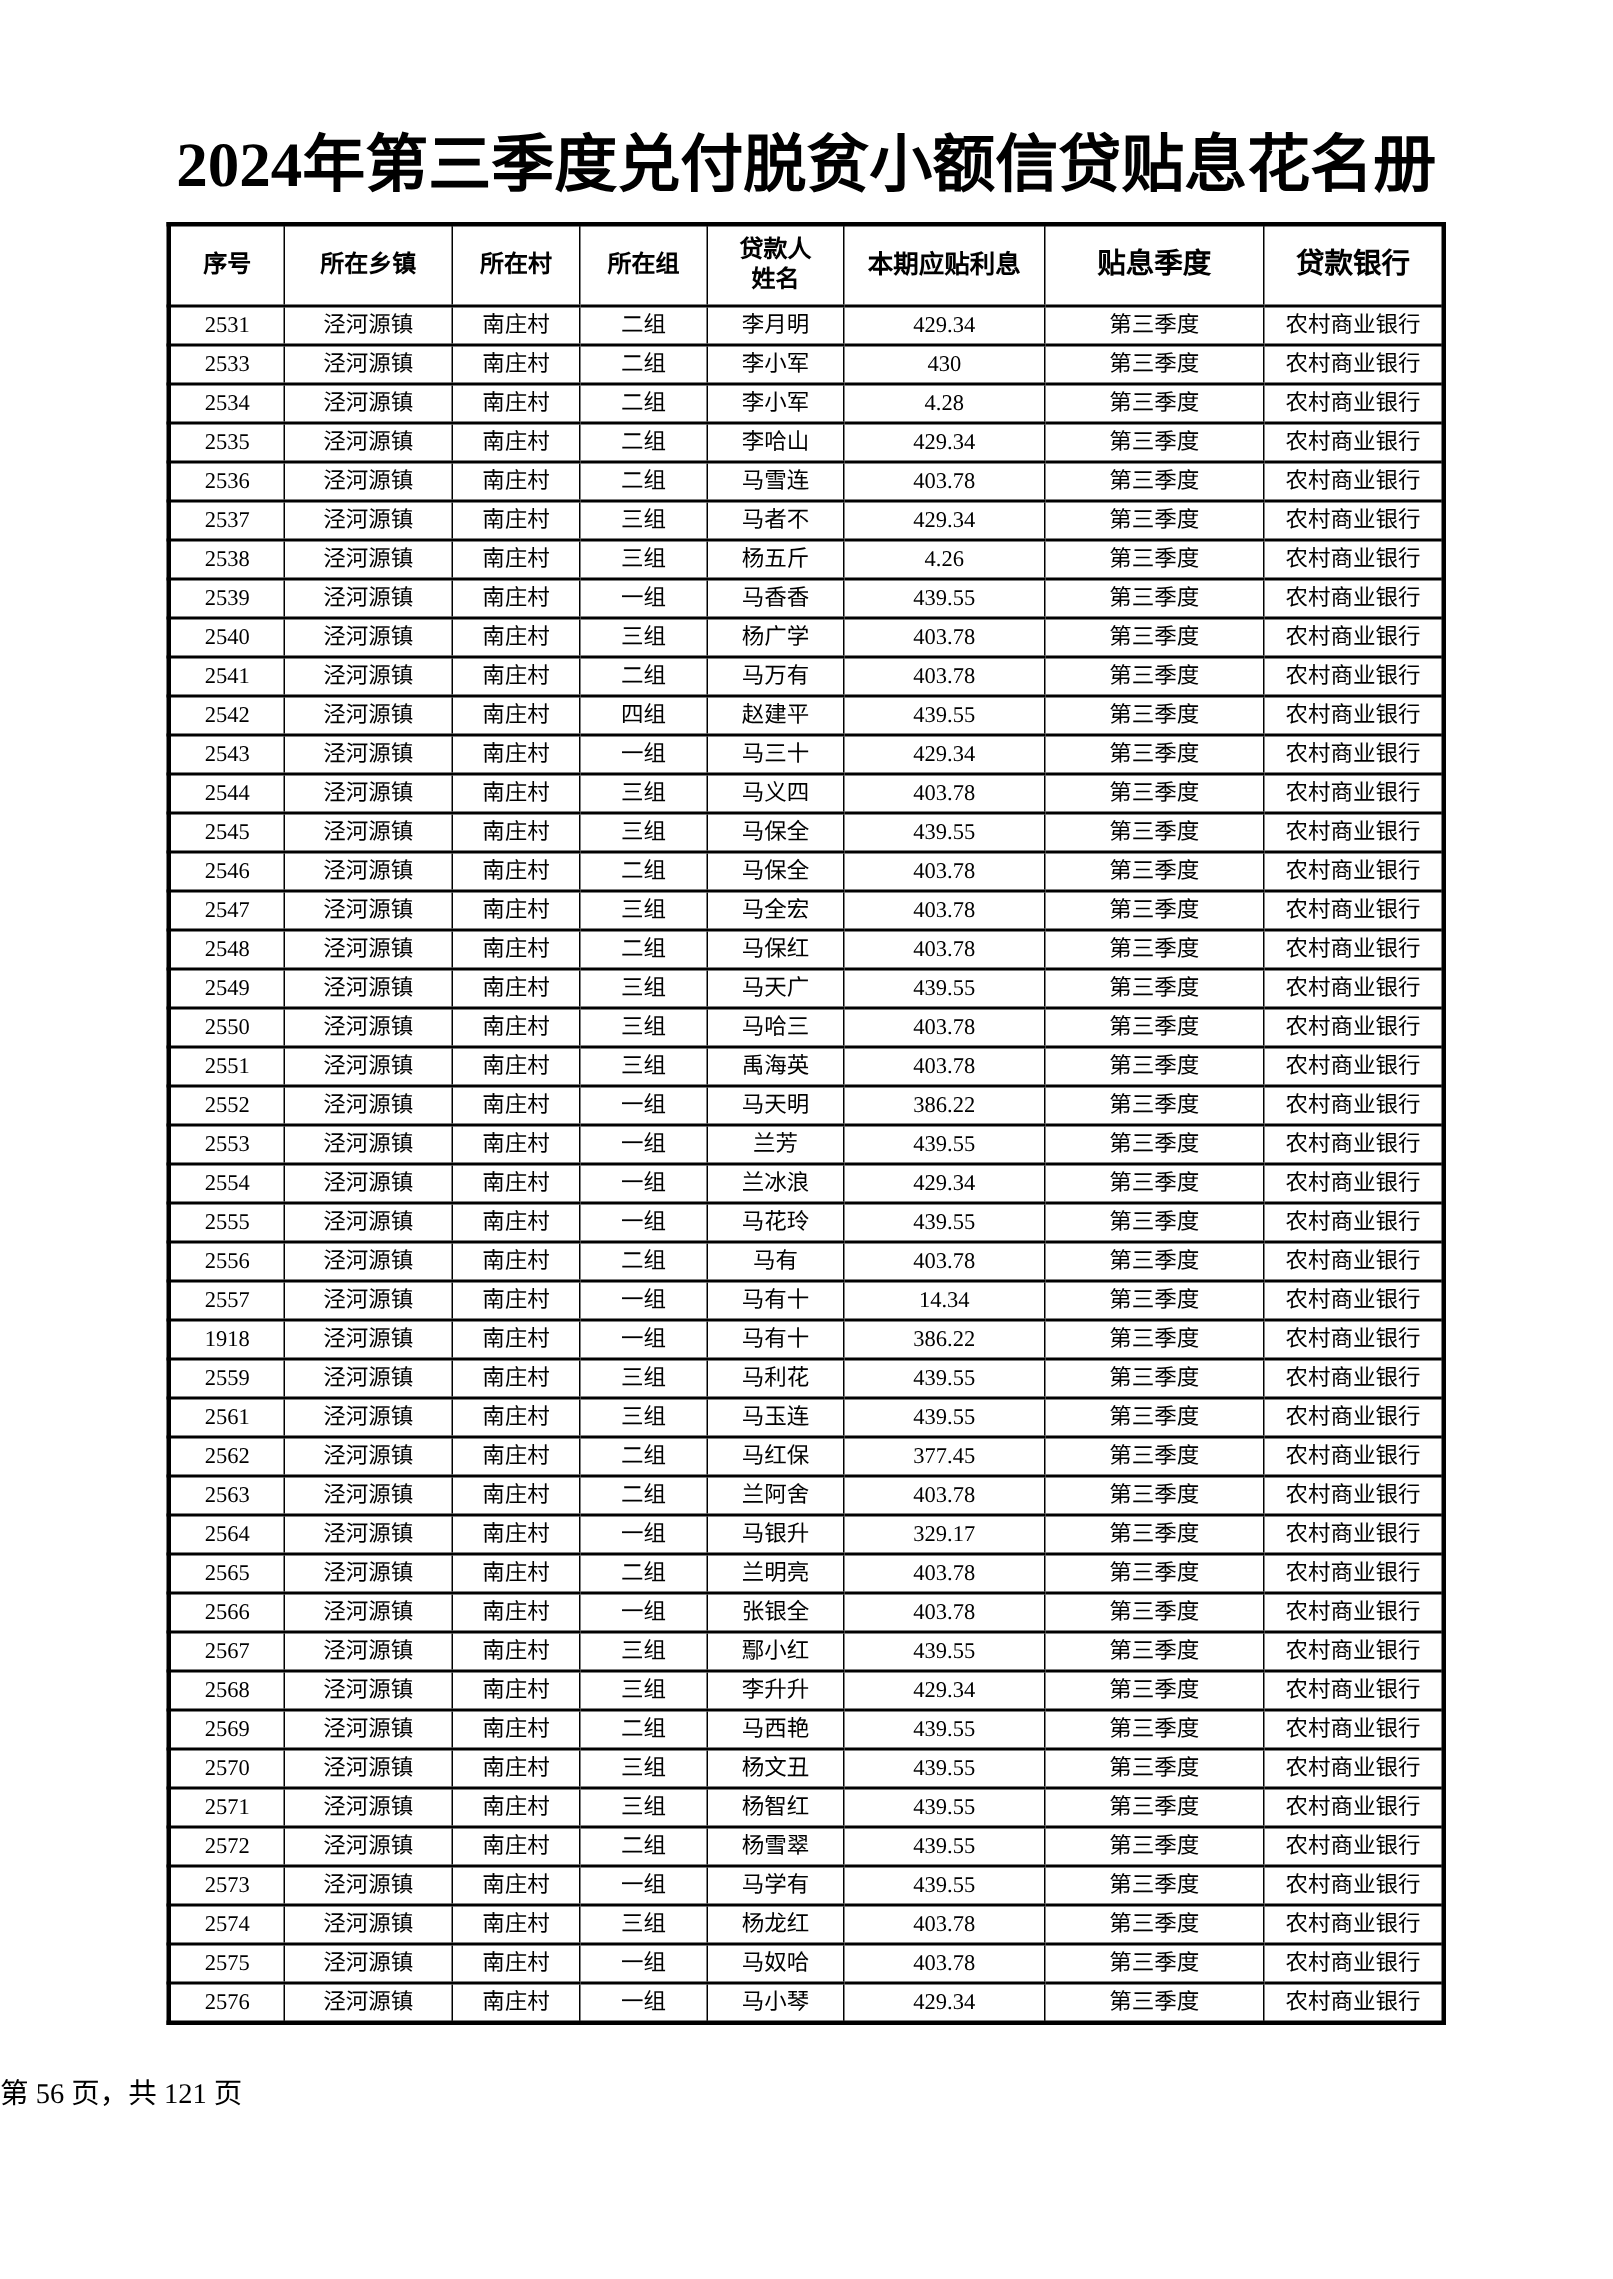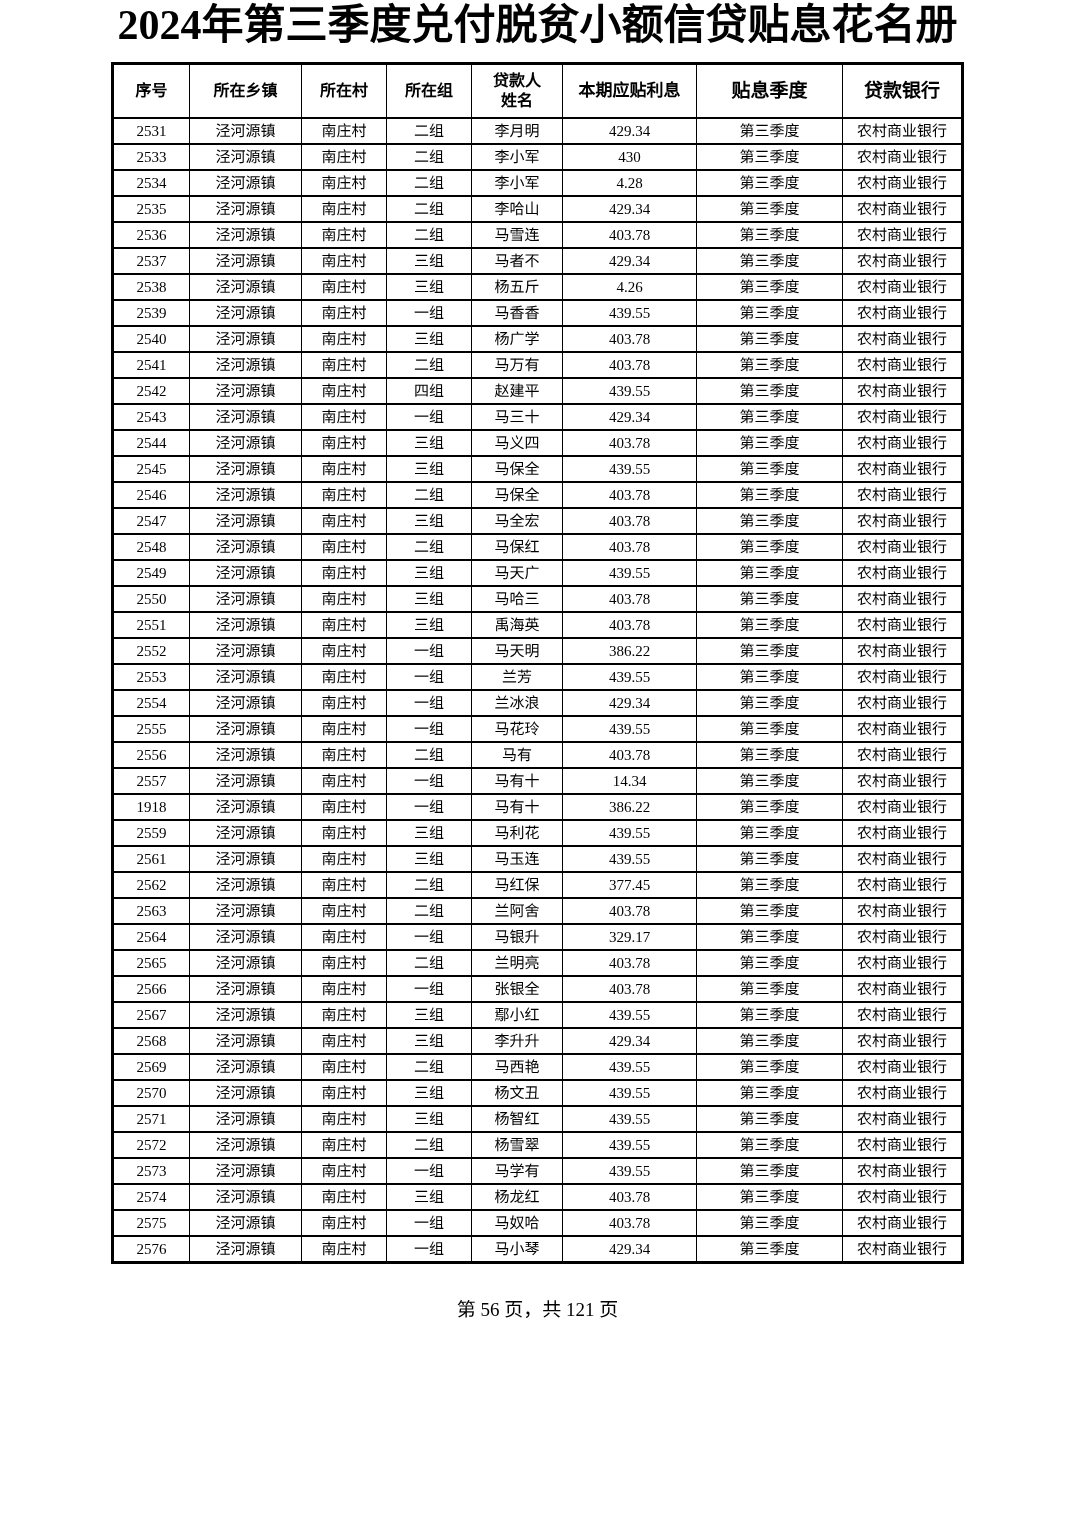--- a/index.html
+++ b/index.html
@@ -9,20 +9,21 @@
     color: #000000;
     font-family: "Liberation Serif", "DejaVu Serif", serif;
   }
   body {
     width: 1075px;
     height: 1519px;
     position: relative;
     overflow: hidden;
   }
   .page {
+    padding-top: 86px;
   }
   .page-title {
     text-align: center;
     font-size: 42px;
     font-weight: 900;
     line-height: 1.2;
     margin: 0 0 8px 0;
     letter-spacing: 0px;
     font-family: "Liberation Serif", "DejaVu Serif", serif;
   }
@@ -50,21 +51,20 @@
     white-space: pre-line;
   }
   .roster thead th.h-md { font-size: 17px; }
   .roster thead th.h-lg { font-size: 19px; }
   .roster tbody td {
     height: 24px;
     font-size: 15px;
     line-height: 1.0;
   }
   .page-footer {
-    text-align: center;
     font-size: 19px;
     margin-top: 30px;
   }
   
   col.c-serial   { width: 77px; }
   col.c-township { width: 112px; }
   col.c-village  { width: 85px; }
   col.c-group    { width: 85px; }
   col.c-name     { width: 91px; }
   col.c-interest { width: 134px; }

